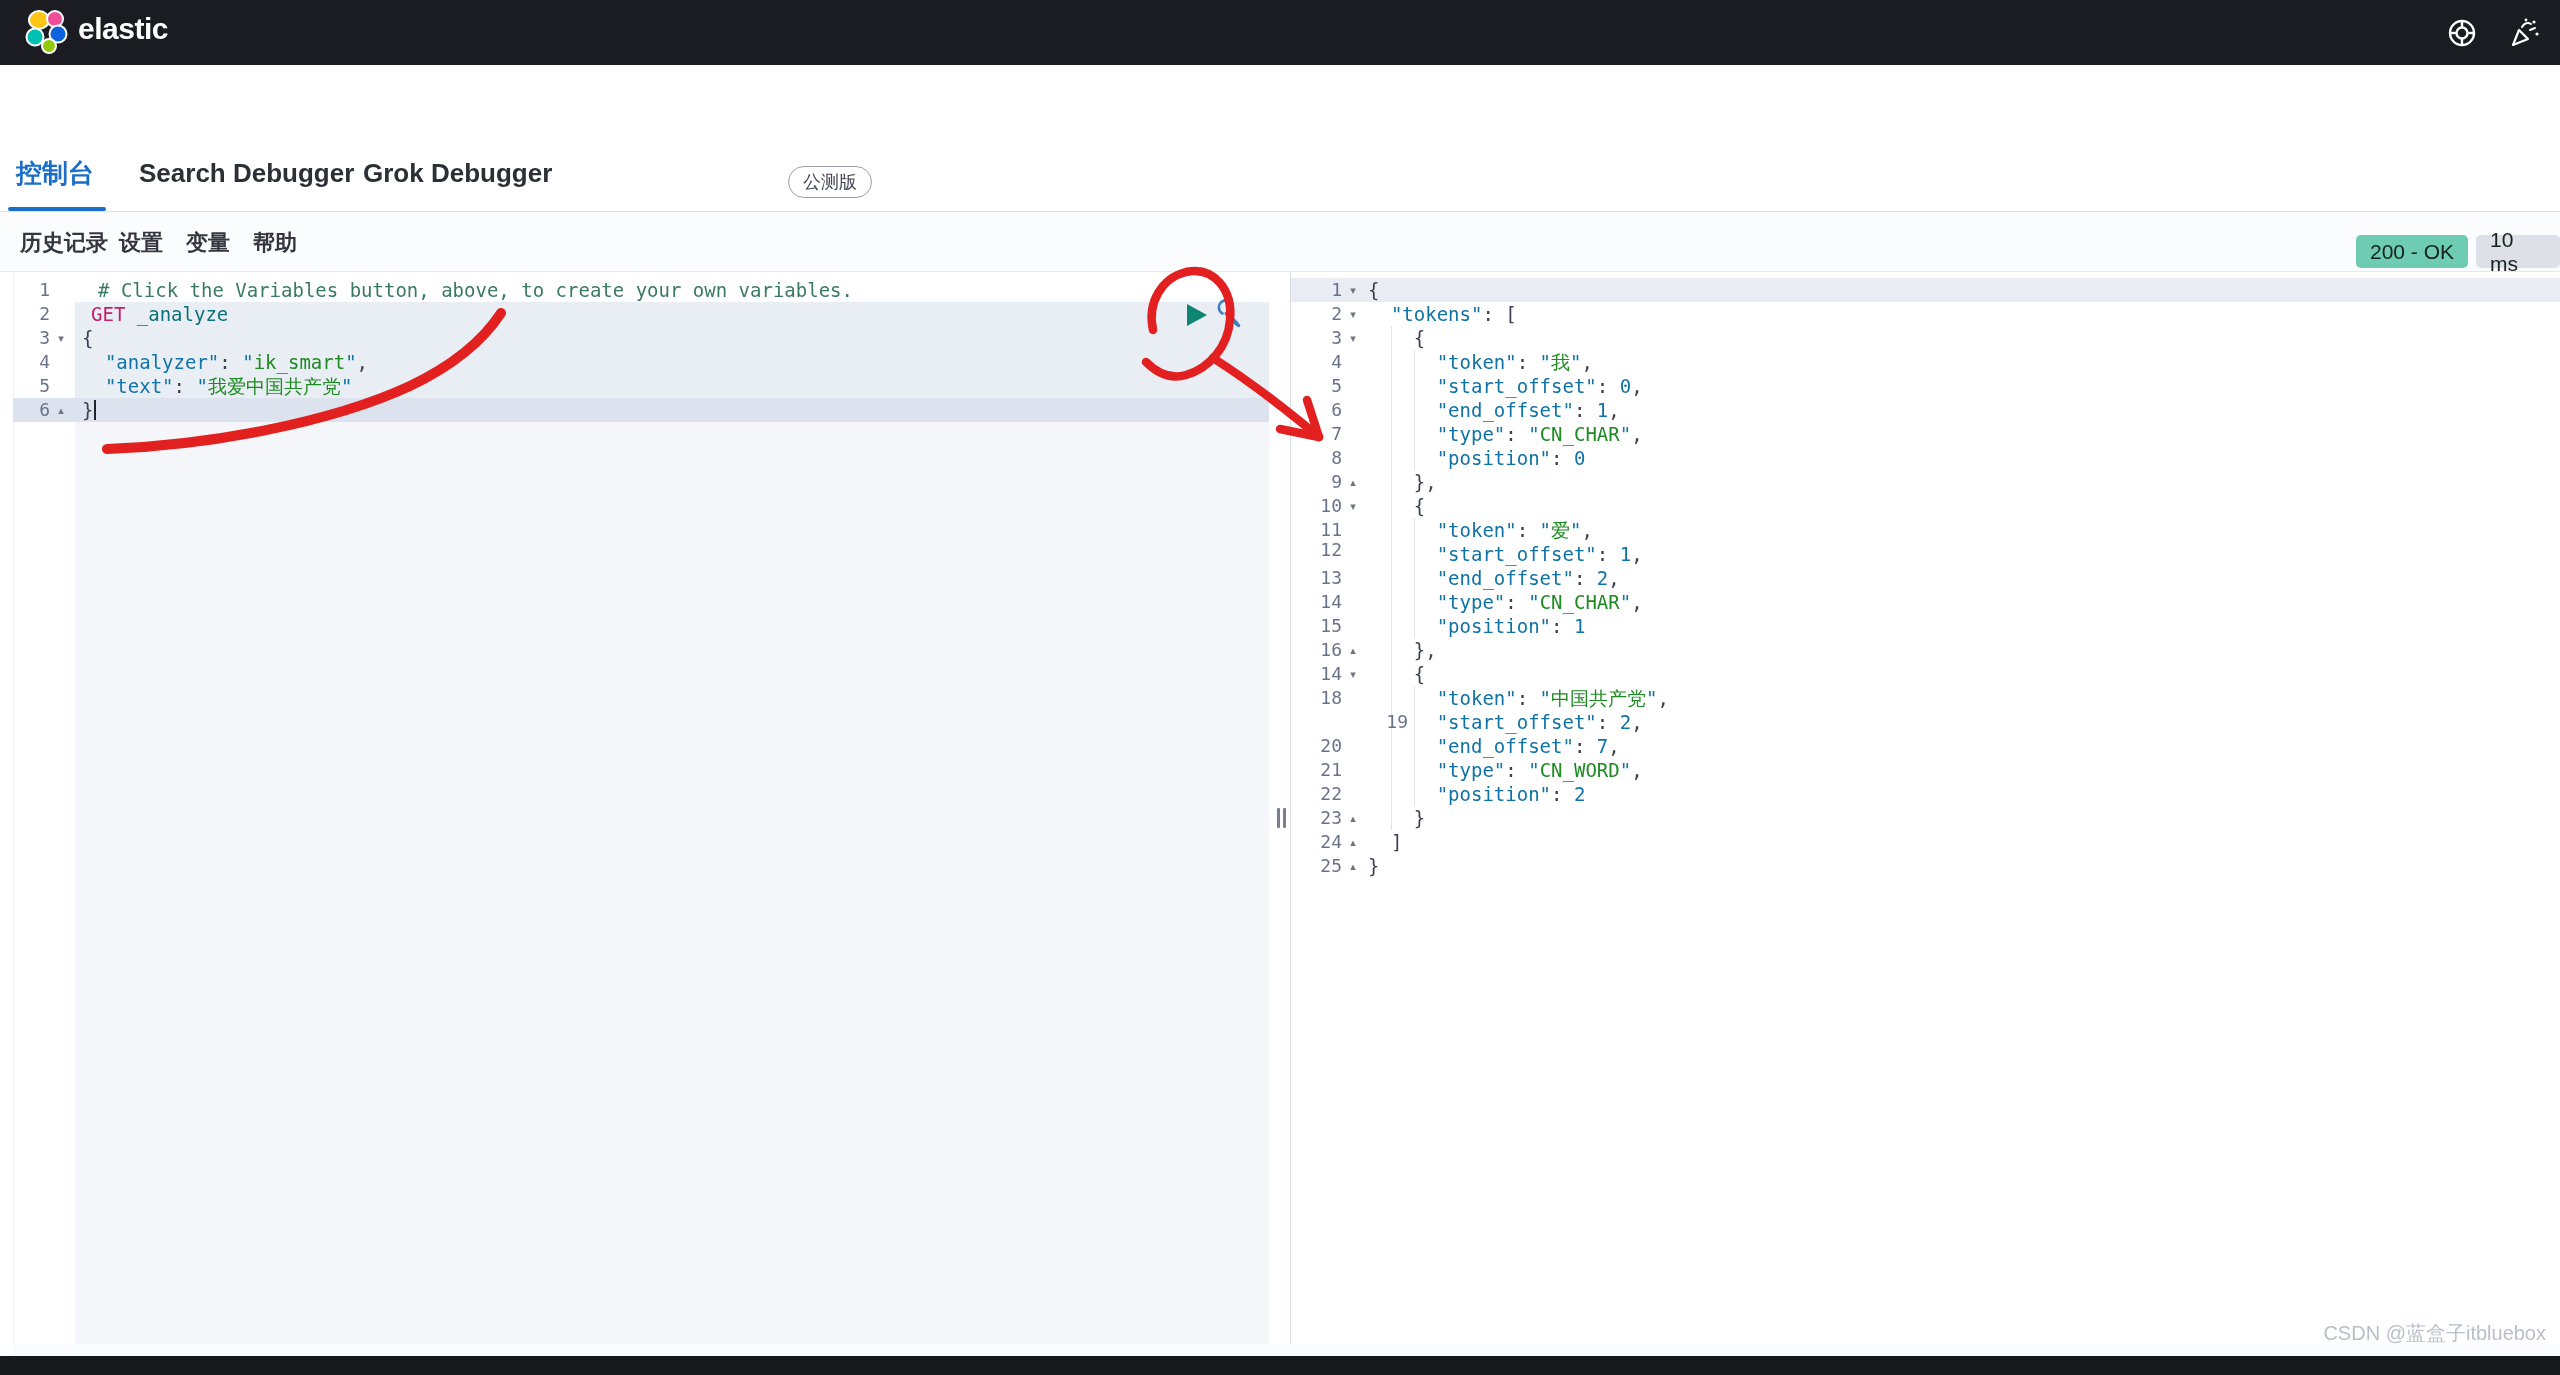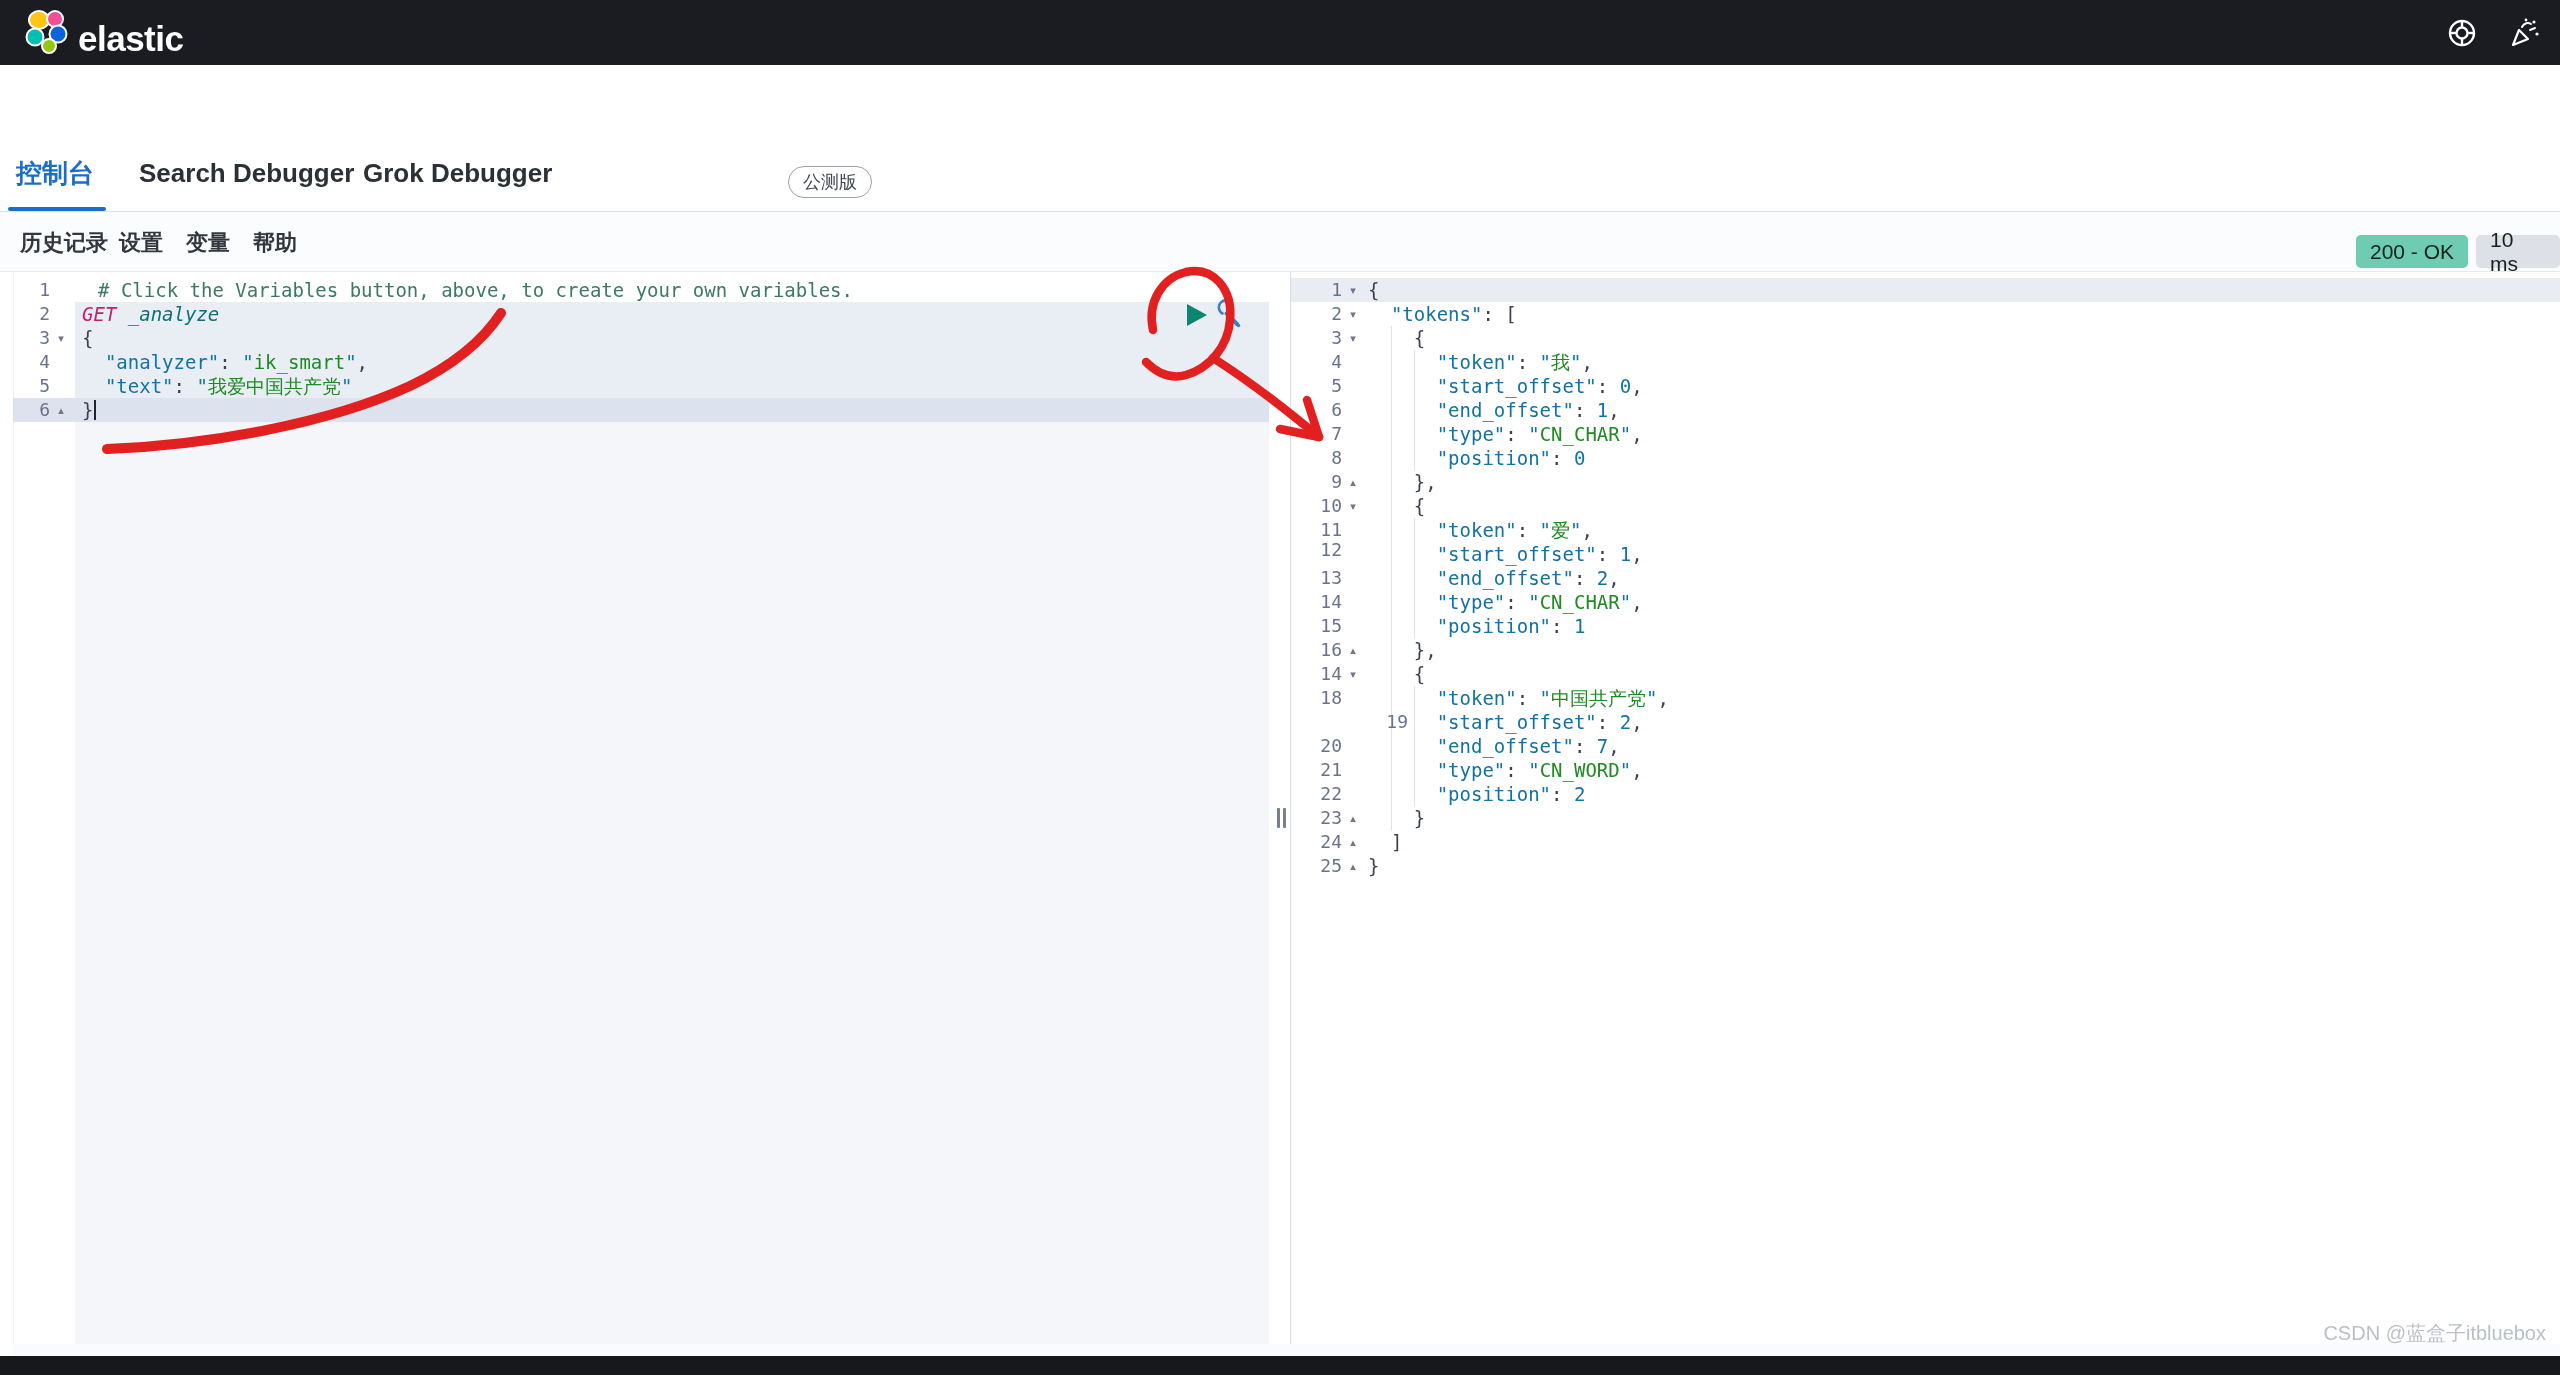--- a/index.html
+++ b/index.html
@@ -2,21 +2,21 @@
 <html><head>
 <meta charset="utf-8">
 <style>
   html,body{margin:0;padding:0;background:#ffffff;}
   body{width:2560px;height:1375px;position:relative;overflow:hidden;
        font-family:"Liberation Sans",sans-serif;-webkit-font-smoothing:antialiased;}
   .abs{position:absolute;}
 
   
   .header{left:0;top:0;width:2560px;height:65px;background:#1a1c22;}
-  .brand-text{left:78px;top:19px;color:#ffffff;font-size:35px;font-weight:600;letter-spacing:-.5px;}
+  .brand-text{left:78px;top:12px;color:#ffffff;font-size:30px;font-weight:600;letter-spacing:-.5px;}
   .search-box{left:865px;top:10px;width:890px;height:44px;background:#25272e;border:1px solid #5d626d;
               border-radius:7px;box-sizing:border-box;display:flex;align-items:center;padding:0 16px;}
   .search-ph{color:#9aa3b0;font-size:21px;margin-left:12px;flex:1;white-space:nowrap;overflow:hidden;}
   .search-hint{color:#c9ced8;font-size:20px;font-family:"DejaVu Sans Mono",monospace;}
   .hdr-icon{top:16px;width:34px;height:34px;}
 
   
   .crumb-bar{left:0;top:65px;width:2560px;height:70px;background:#ffffff;}
   .burger{left:26px;top:90px;width:26px;height:21px;cursor:pointer;}
   .burger div{height:3.5px;background:#343741;border-radius:2px;margin-bottom:5px;}
@@ -147,21 +147,21 @@
 
 <div class="indent-guide" style="left:1391px;top:326px;height:504px;"></div>
 <div class="indent-guide" style="left:1414px;top:350px;height:120px;"></div>
 <div class="indent-guide" style="left:1414px;top:518px;height:120px;"></div>
 <div class="indent-guide" style="left:1414px;top:686px;height:120px;"></div>
 
 <div id="editor-lines">
     <div class="gnum" style="left: 14px; top: 278px; width: 36px;">1</div>
     <div class="cline" style="left: 82px; top: 278px;"><span class="tk-comment"># Click the Variables button, above, to create your own variables.</span></div>
     <div class="gnum" style="left: 14px; top: 302px; width: 36px;">2</div>
-    <div class="cline" style="left: 82px; top: 302px; font-style: italic;"><span class="tk-method">GET</span><span class="tk-punc"> </span><span class="tk-url">_analyze</span></div>
+    <div class="cline" style="left: 91px; top: 302px;"><span class="tk-method">GET</span><span class="tk-punc"> </span><span class="tk-url">_analyze</span></div>
     <div class="gnum" style="left: 14px; top: 326px; width: 36px;">3</div>
     <div class="gfold" style="left: 53px; top: 326px; width: 16px;">▾</div>
     <div class="cline" style="left: 82px; top: 326px;"><span class="tk-punc">{</span></div>
     <div class="gnum" style="left: 14px; top: 350px; width: 36px;">4</div>
     <div class="cline" style="left: 82px; top: 350px;"><span class="tk-punc">  </span><span class="tk-key">"analyzer"</span><span class="tk-punc">: </span><span class="tk-q">"</span><span class="tk-str">ik_smart</span><span class="tk-q">"</span><span class="tk-punc">,</span></div>
     <div class="gnum" style="left: 14px; top: 374px; width: 36px;">5</div>
     <div class="cline" style="left: 82px; top: 374px;"><span class="tk-punc">  </span><span class="tk-key">"text"</span><span class="tk-punc">: </span><span class="tk-q">"</span><span class="tk-str">我爱中国共产党</span><span class="tk-q">"</span></div>
     <div class="gnum" style="left: 14px; top: 398px; width: 36px;">6</div>
     <div class="gfold" style="left: 53px; top: 398px; width: 16px;">▴</div>
     <div class="cline" style="left: 82px; top: 398px;"><span class="tk-punc">}</span></div>

